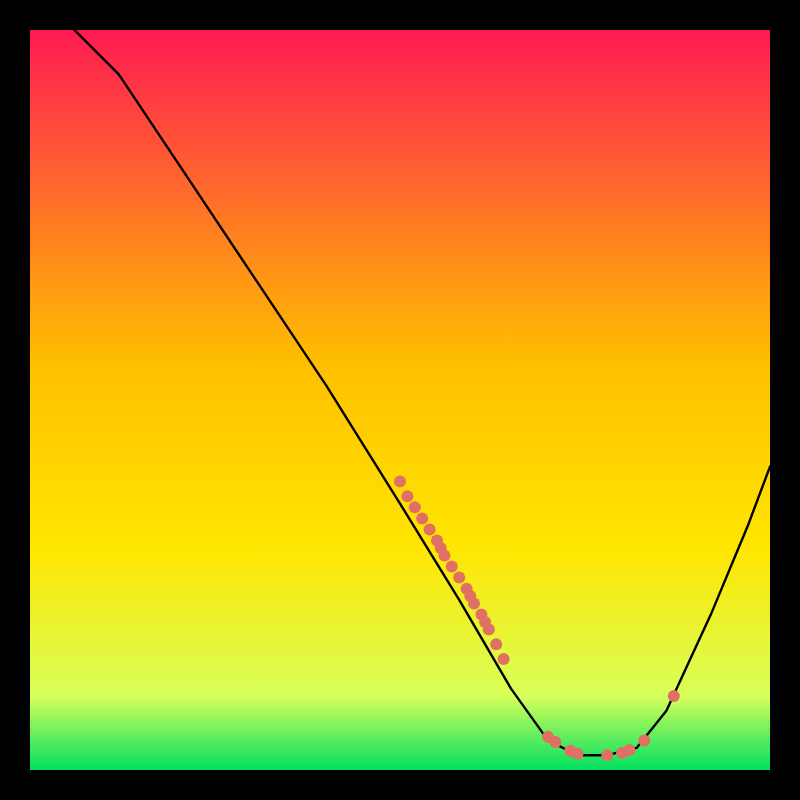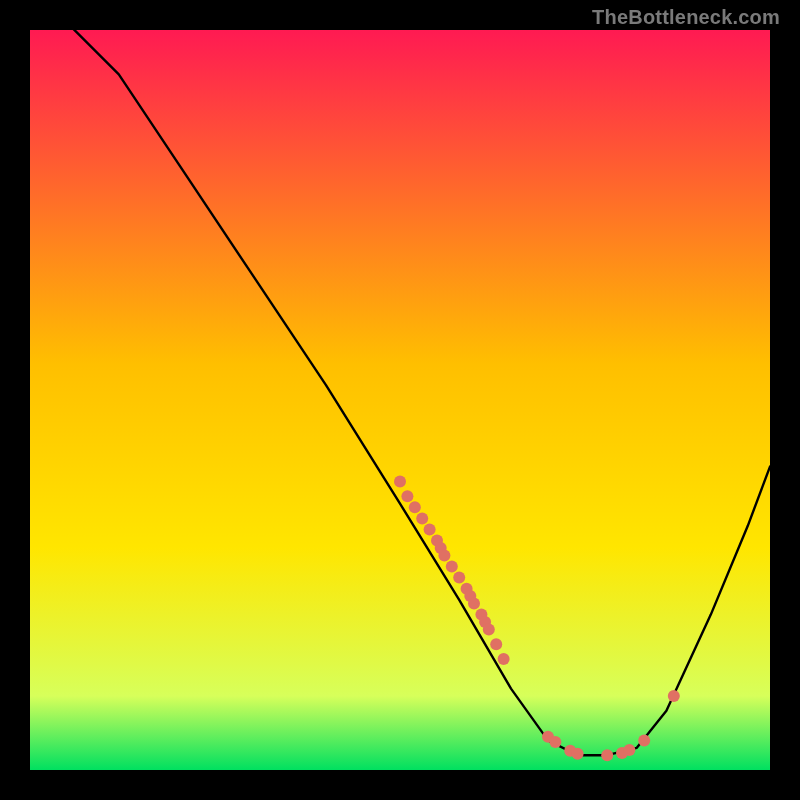--- a/index.html
+++ b/index.html
@@ -34,21 +34,20 @@
     color: #7a7a7a;
     letter-spacing: 0.2px;
     user-select: none;
   }
   svg { display: block; }
 </style>
 </head>
 <body>
 
 <div class="outer">
-  <div class="watermark">TheBottleneck.com</div>
   <div class="plot">
     <svg id="svg" width="740" height="740" viewBox="0 0 740 740">
       <defs>
         <linearGradient id="bg-grad" x1="0" y1="0" x2="0" y2="1">
           <stop id="g-top" offset="0%" stop-color="#ff1a52"></stop>
           <stop id="g-m1" offset="45%" stop-color="#ffbf00"></stop>
           <stop id="g-mid" offset="70%" stop-color="#ffe600"></stop>
           <stop id="g-m2" offset="90%" stop-color="#d7ff5a"></stop>
           <stop id="g-bot" offset="100%" stop-color="#00e060"></stop>
         </linearGradient>

